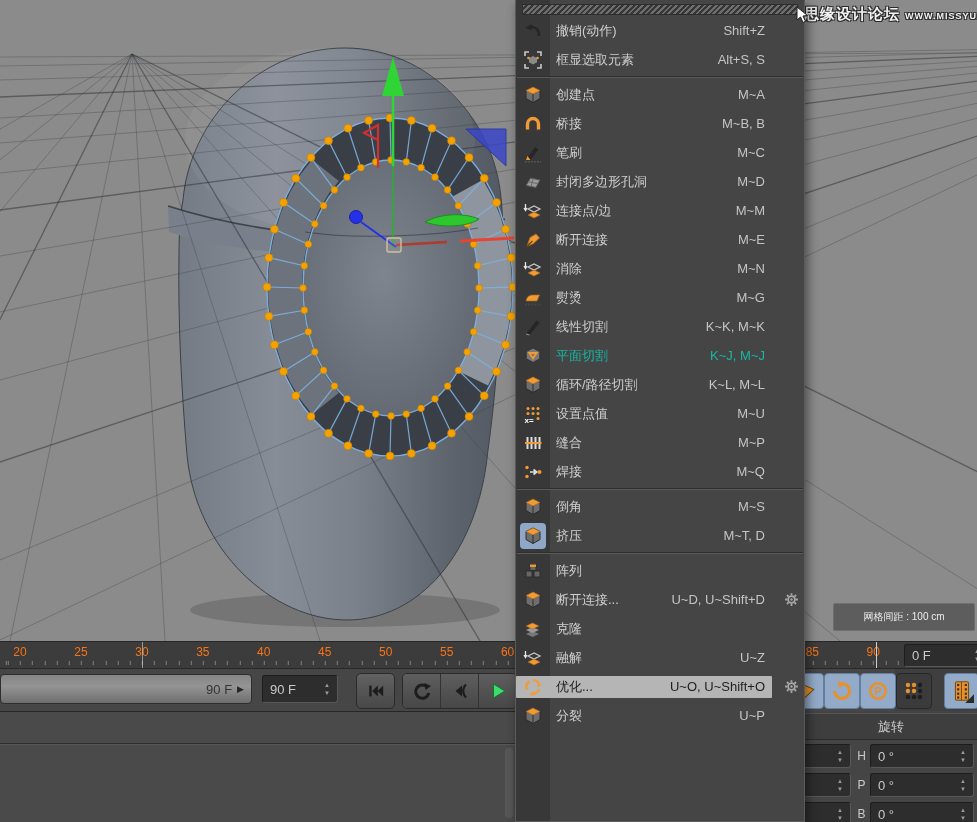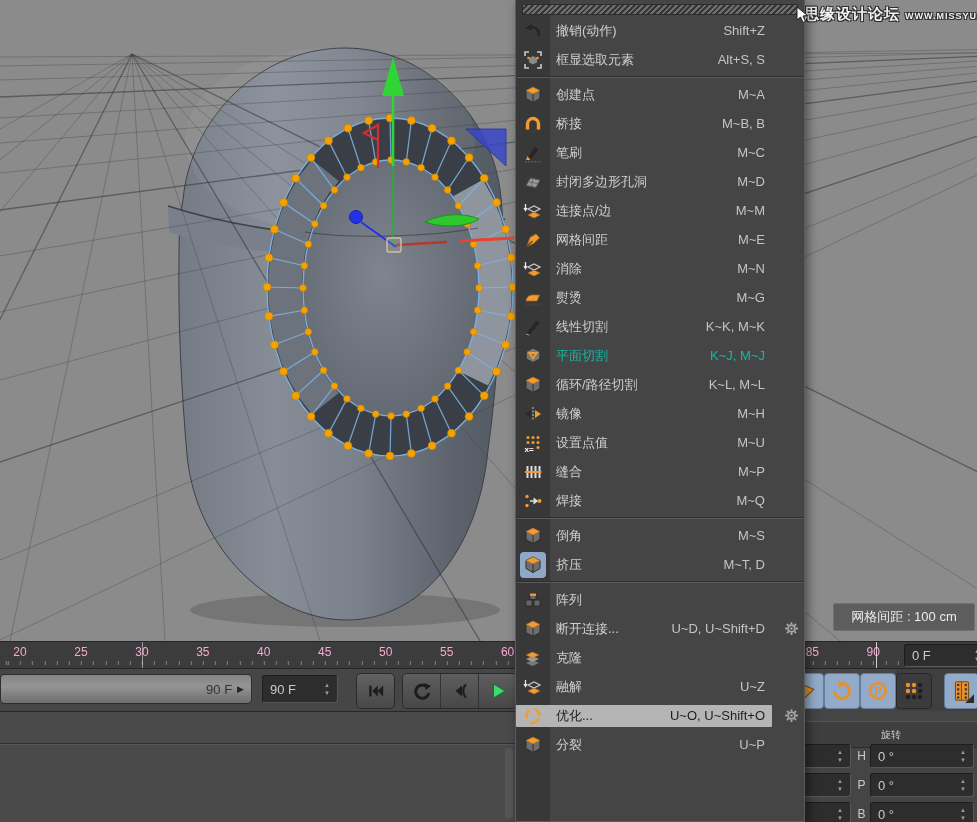--- a/index.html
+++ b/index.html
@@ -8,27 +8,27 @@
   .abs{position:absolute}
 
   
   #viewport{left:0;top:0;width:977px;height:641px;background:#8b8b8b;overflow:hidden}
   #vp-svg{position:absolute;left:0;top:0}
   #watermark{left:804px;top:5px;white-space:nowrap;color:#f2f2f2;font-weight:bold;z-index:2;
     text-shadow:-1px -1px 0 #2c2c2c,1px -1px 0 #2c2c2c,-1px 1px 0 #2c2c2c,1px 1px 0 #2c2c2c;}
   #watermark .wm-cn{font-size:15px;letter-spacing:1px}
   #watermark .wm-url{font-size:9px;letter-spacing:1px;margin-left:5px}
   #grid-badge{left:833px;top:603px;width:140px;height:26px;background:#5d5d5d;border:1px solid #6f6f6f;
-    border-radius:2px;color:#ececec;font-size:13px;display:flex;align-items:center;justify-content:center;z-index:2}
+    border-radius:2px;color:#ececec;font-size:10px;display:flex;align-items:center;justify-content:center;z-index:2}
   #cursor{left:796px;top:6px;z-index:60}
 
   
   #ruler{left:0;top:641px;width:977px;height:28px;background:#3c3c3c;border-top:1px solid #272727;
     border-bottom:1px solid #272727;box-sizing:border-box}
-  .ruler-num{position:absolute;top:3px;transform:translateX(-50%);font-size:12px;color:#f9a8d4}
+  .ruler-num{position:absolute;top:3px;transform:translateX(-50%);font-size:12px;color:#f97316}
   #ruler-ticks{position:absolute;left:0;right:0;bottom:3px;height:4px;
     background:repeating-linear-gradient(90deg,#949494 0 1px,transparent 1px 12.19px);background-position-x:7.8px;opacity:.8}
   .frame-marker{position:absolute;top:0;bottom:0;width:1px;background:#e8e8e8;opacity:.85}
 
   
   #playbar{left:0;top:669px;width:895px;height:42px;background:#464646}
   #range-slider{left:0;top:5px;width:252px;height:30px;border:1px solid #2e2e2e;border-radius:4px;
     background:linear-gradient(#858585,#949494 40%,#6e6e6e);display:flex;align-items:center;
     justify-content:flex-end;color:#333;font-size:13px;padding-right:7px;box-sizing:border-box;gap:5px}
   .darkfield{background:#2d2d2d;border:1px solid #1d1d1d;border-bottom-color:#585858;border-right-color:#585858;
@@ -45,22 +45,22 @@
   #transport-group .tcell:last-child{border-right:none}
   .recbtn{position:absolute;top:4px;width:34px;height:34px;border-radius:4px;display:flex;align-items:center;justify-content:center}
   .rec-on{background:#93abc9;border:1px solid #647e9e}
   .rec-off{background:#3b3b3b;border:1px solid #272727}
 
   
   #bottom{left:0;top:711px;width:977px;height:111px;background:#4a4a4a;border-top:1px solid #262626;box-sizing:border-box}
   #bottom-divider{left:0;top:31px;width:806px;height:1px;background:#2e2e2e;box-shadow:0 1px 0 #575757}
   #bottom-scroll{left:505px;top:36px;width:8px;height:70px;background:#565656;border-radius:3px}
   #rot-panel{left:804px;top:711px;width:173px;height:111px;background:#454545;border-left:1px solid #2b2b2b;box-sizing:border-box;overflow:hidden}
-  #rot-header{margin-top:10px;height:25px;background:#3e3e3e;border-top:1px solid #555;border-bottom:1px solid #2c2c2c;
-    color:#cccccc;font-size:10px;display:flex;align-items:center;justify-content:center}
+  #rot-header{margin-top:2px;height:25px;background:#3e3e3e;border-top:1px solid #555;border-bottom:1px solid #2c2c2c;
+    color:#cccccc;font-size:13px;display:flex;align-items:center;justify-content:center}
   .rot-row{position:absolute;left:0;width:173px;height:26px}
   .rot-part{left:-16px;width:62px;top:1px;height:24px}
   .rot-label{position:absolute;left:49px;top:1px;width:15px;height:24px;line-height:24px;text-align:center;color:#c9c9c9;font-size:12px}
   .rot-field{left:65px;top:1px;width:104px;height:24px;position:absolute}
 
   
   #menu{left:515px;top:0;width:290px;height:822px;background:#454545;border:1px solid #5b5b5b;border-top:none;
     box-sizing:border-box;box-shadow:3px 4px 10px rgba(0,0,0,.45);z-index:50}
   #menu-iconstrip{position:absolute;left:0;top:0;bottom:0;width:34px;background:#383838}
   #menu-hatch{position:relative;height:9px;margin:4px 6px 2px;background:repeating-linear-gradient(135deg,#6e6e6e 0 2px,#363636 2px 4px);
@@ -670,21 +670,21 @@
           <span class="mi-shortcut">M~M</span>
         </div>
       </li>
       <li class="mi">
         <div class="mi-body">
           <span class="mi-icon">
             <svg width="20" height="20">
               <use href="#s-pen"></use>
             </svg>
           </span>
-          <span class="mi-label">网格间距</span>
+          <span class="mi-label">断开连接</span>
           <span class="mi-shortcut">M~E</span>
         </div>
       </li>
       <li class="mi">
         <div class="mi-body">
           <span class="mi-icon">
             <svg width="20" height="20">
               <use href="#s-planes"></use>
             </svg>
           </span>
@@ -727,31 +727,20 @@
       </li>
       <li class="mi">
         <div class="mi-body">
           <span class="mi-icon">
             <svg width="20" height="20">
               <use href="#s-cube"></use>
             </svg>
           </span>
           <span class="mi-label">循环/路径切割</span>
           <span class="mi-shortcut">K~L, M~L</span>
-        </div>
-      </li>
-      <li class="mi">
-        <div class="mi-body">
-          <span class="mi-icon">
-            <svg width="20" height="20">
-              <use href="#s-mirror"></use>
-            </svg>
-          </span>
-          <span class="mi-label">镜像</span>
-          <span class="mi-shortcut">M~H</span>
         </div>
       </li>
       <li class="mi">
         <div class="mi-body">
           <span class="mi-icon">
             <svg width="20" height="20">
               <use href="#s-dotsx"></use>
             </svg>
           </span>
           <span class="mi-label">设置点值</span>

